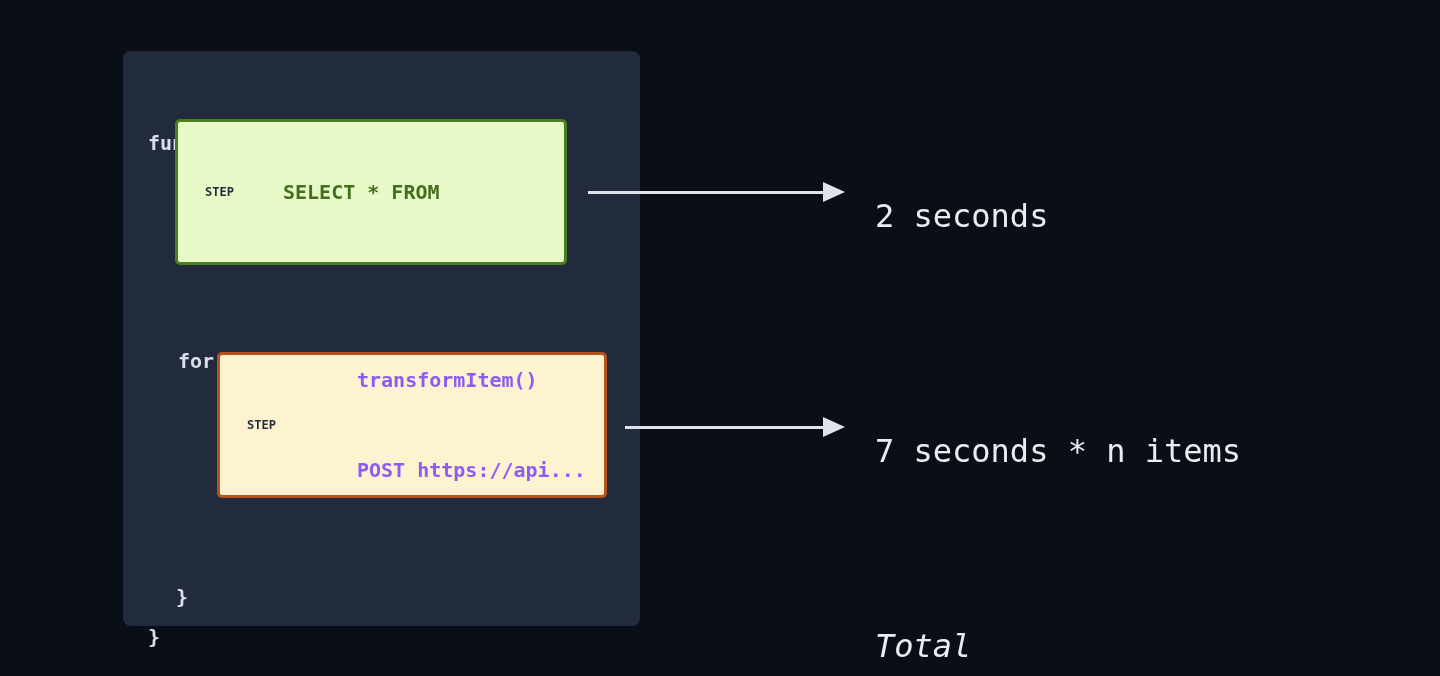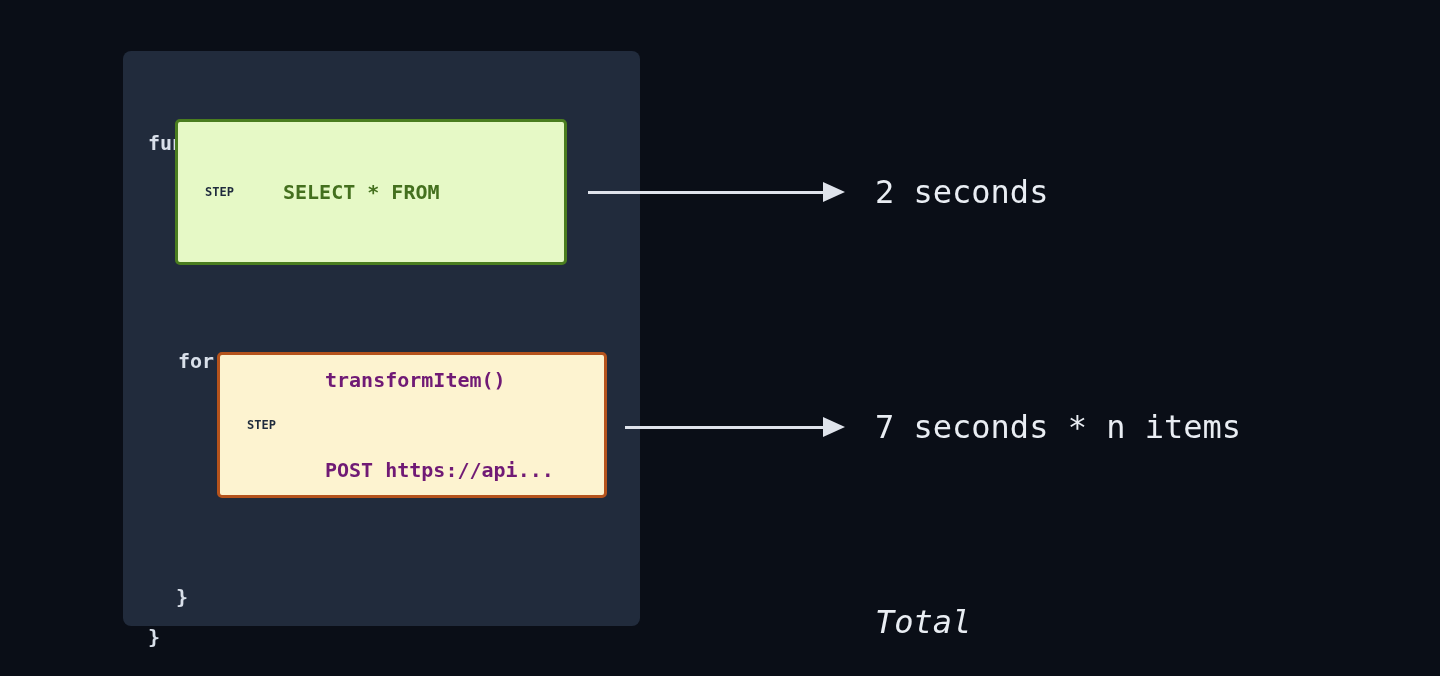--- a/index.html
+++ b/index.html
@@ -69,21 +69,21 @@
     position: absolute;
     left: 105px;
     top: 50%;
     transform: translateY(-50%);
     font-weight: bold;
     font-size: 20px;
     line-height: 30px;
     white-space: pre;
   }
   .step-box.extract .step-code { color: #44701e; }
-  .step-box.transform .step-code { color: #701a75; }
+  .step-box.transform .step-code { color: #8b5cf6; margin-left: 32px; }
 
   .arrow { position: absolute; width: 260px; height: 21px; }
   .arrow .shaft {
     position: absolute;
     left: 0; top: 9px;
     height: 3px;
     background: #dfe3eb;
   }
   .arrow .head {
     position: absolute;
@@ -99,20 +99,21 @@
   .arrow.a2 { left: 625px; top: 417px; }
   .arrow.a2 .shaft { width: 198px; }
   .arrow.a2 .head  { left: 198px; }
 
   .annotation {
     position: absolute;
     font-size: 32px;
     line-height: 36px;
     color: #e9edf3;
     white-space: pre;
+    margin-top: 24px;
   }
   .time1 { left: 875px; top: 174px; }
   .time2 { left: 875px; top: 409px; }
   .total-block { left: 875px; top: 530px; }
   .total-block div { line-height: 41px; font-style: italic; }
 </style>
 </head>
 <body>
 
 <div class="stage">

